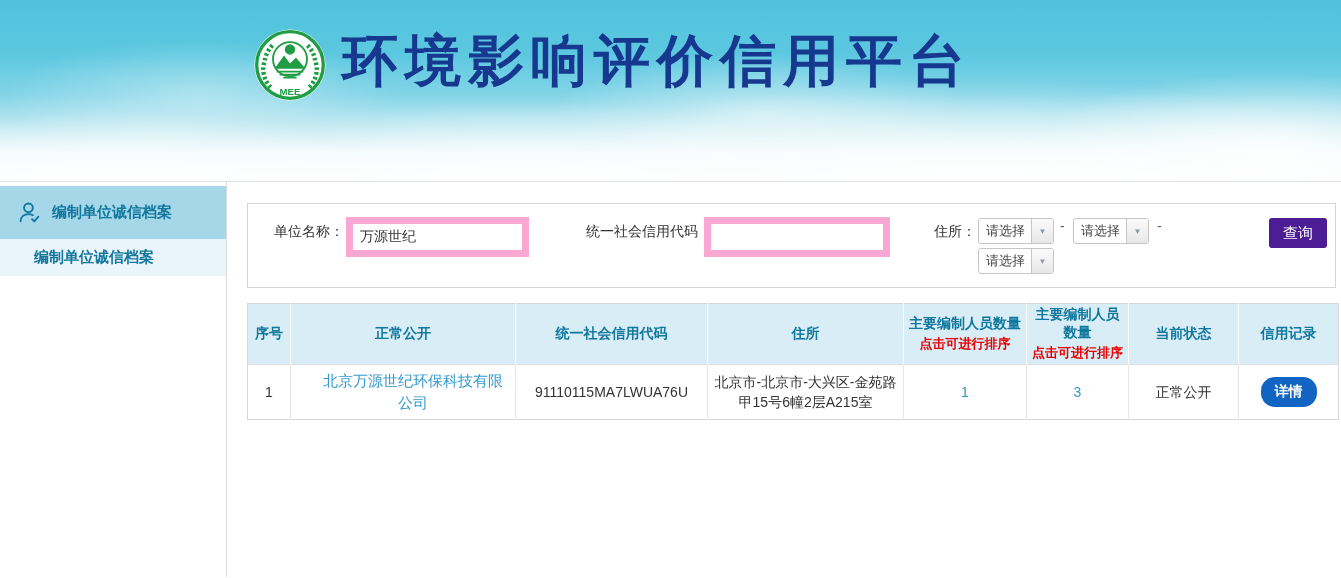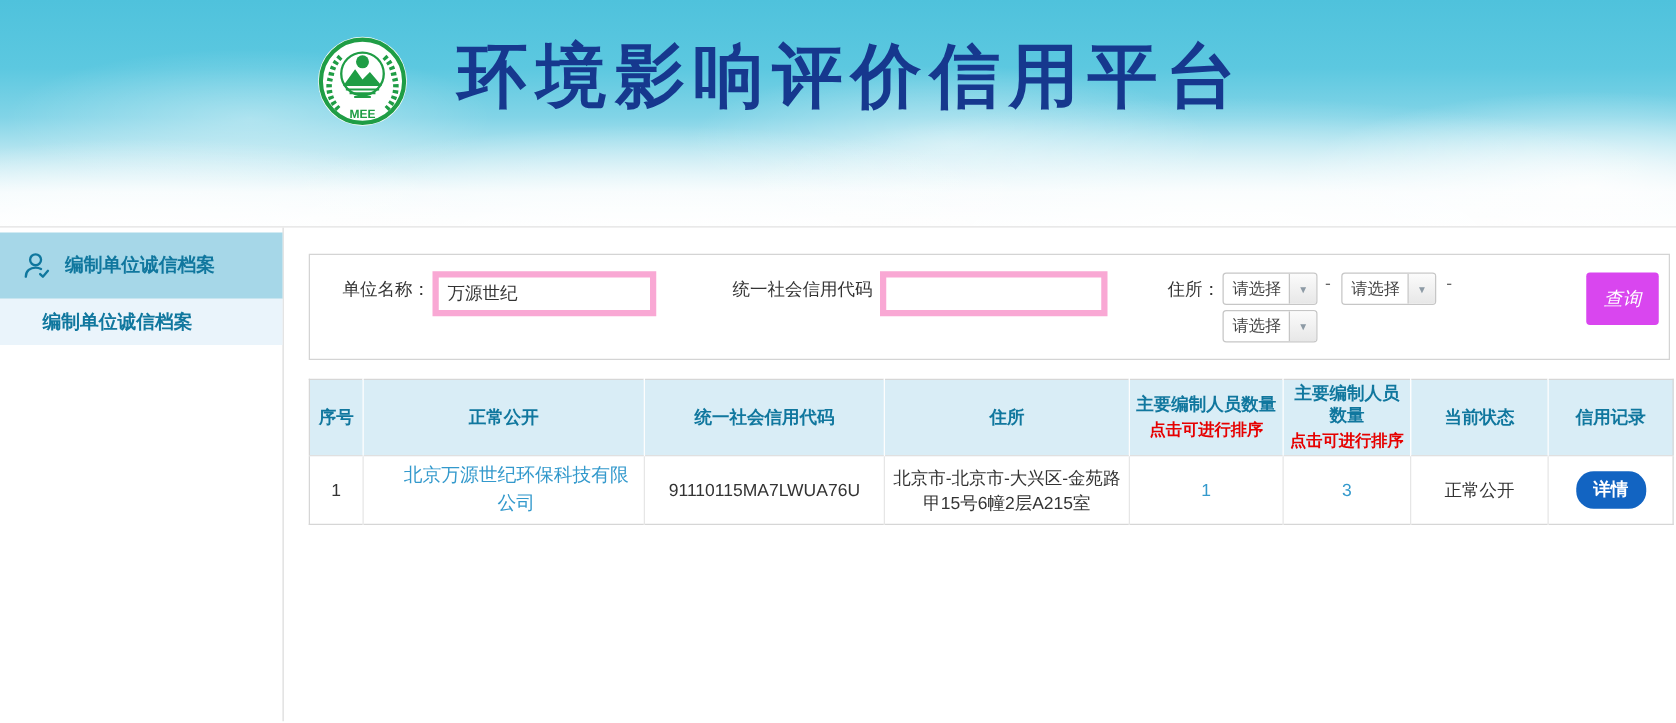--- a/index.html
+++ b/index.html
@@ -15,21 +15,21 @@
       radial-gradient(520px 150px at 520px 205px, rgba(255,255,255,.97) 0%, rgba(255,255,255,0) 70%),
       radial-gradient(620px 160px at 980px 190px, rgba(255,255,255,.95) 0%, rgba(255,255,255,0) 70%),
       radial-gradient(340px 110px at 1270px 150px, rgba(255,255,255,.85) 0%, rgba(255,255,255,0) 70%),
       radial-gradient(280px 80px at 200px 95px, rgba(255,255,255,.35) 0%, rgba(255,255,255,0) 70%),
       radial-gradient(300px 90px at 760px 115px, rgba(255,255,255,.45) 0%, rgba(255,255,255,0) 70%),
       linear-gradient(180deg,#4fc2dc 0%,#5cc8e0 30%,#82d4e7 52%,#c7ebf3 72%,#f2fafc 85%,#fdfefe 100%);
   }
   .logo{position:absolute;left:253px;top:28px;width:74px;height:74px;}
   .site-title{
     position:absolute;left:342px;top:30px;font-size:56px;line-height:62px;font-weight:900;
-    letter-spacing:7px;color:#16388e;white-space:nowrap;margin-left:24px;
+    letter-spacing:7px;color:#16388e;white-space:nowrap;
   }
   .breadcrumb{position:absolute;left:8px;bottom:14px;font-size:13px;color:#8a8a8a;}
   .breadcrumb a{color:#8a8a8a;text-decoration:none;cursor:pointer;}
   .breadcrumb .sep{margin:0 6px;}
   
   .main{display:flex;width:100%;height:395px;}
   .sidebar{width:227px;box-sizing:border-box;border-right:1px solid #dcdcdc;height:100%;}
   .side-active{
     margin-top:4px;height:53px;background:#a6d7e8;display:flex;align-items:center;
     padding-left:17px;cursor:pointer;
@@ -44,43 +44,43 @@
   
   .search-panel{
     position:absolute;left:20px;top:21px;width:1089px;height:85px;box-sizing:border-box;
     border:1px solid #d4d4d4;background:#fff;
   }
   .f-label{position:absolute;top:13px;height:28px;line-height:28px;font-size:14px;color:#333;white-space:nowrap;}
   .lbl-company{left:26px;}
   .lbl-code{left:338px;}
   .lbl-addr{left:686px;}
   .f-input{
-    position:absolute;top:13px;height:26px;box-sizing:content-box;border:5px solid #f9a8d4;
+    position:absolute;top:13px;height:26px;box-sizing:content-box;border:7px solid #f9a8d4;
     padding:0 7px;font-size:14px;color:#333;font-family:inherit;outline:none;
   }
   .in-company{left:98px;width:155px;}
   .in-code{left:456px;width:158px;}
   .combo{
     position:absolute;display:flex;height:26px;width:76px;box-sizing:border-box;
     border:1px solid #c6c6c6;border-radius:3px;background:#fff;overflow:hidden;cursor:pointer;
   }
   .combo-text{flex:1;font-size:13px;color:#444;line-height:24px;padding-left:7px;white-space:nowrap;overflow:hidden;}
   .combo-arrow{
     width:21px;flex:none;border-left:1px solid #c6c6c6;background:linear-gradient(#fbfbfb,#e7e7e7);
     display:flex;align-items:center;justify-content:center;color:#8d9aa5;font-size:8px;
   }
   .c1{left:730px;top:14px;}
   .c2{left:825px;top:14px;}
   .c3{left:730px;top:44px;}
   .dash{position:absolute;top:14px;font-size:14px;color:#666;}
   .d1{left:812px;}
   .d2{left:909px;}
   .query-btn{
-    position:absolute;left:1021px;top:14px;width:58px;height:42px;border:none;border-radius:3px;
-    background:#d946ef;color:#fff;font-size:15px;font-family:inherit;cursor:pointer;font-style:italic;
+    position:absolute;left:1021px;top:14px;width:58px;height:30px;border:none;border-radius:3px;
+    background:#4c1d95;color:#fff;font-size:15px;font-family:inherit;cursor:pointer;
   }
   
   .data-table{
     position:absolute;left:20px;top:121px;width:1091px;border-collapse:collapse;table-layout:fixed;
     border:1px solid #d6d6d6;
   }
   .data-table th{
     background:#d9edf6;color:#10779e;font-size:14px;font-weight:bold;height:46px;
     border-left:1px solid #fdfdfd;padding:2px 4px;text-align:center;
   }

